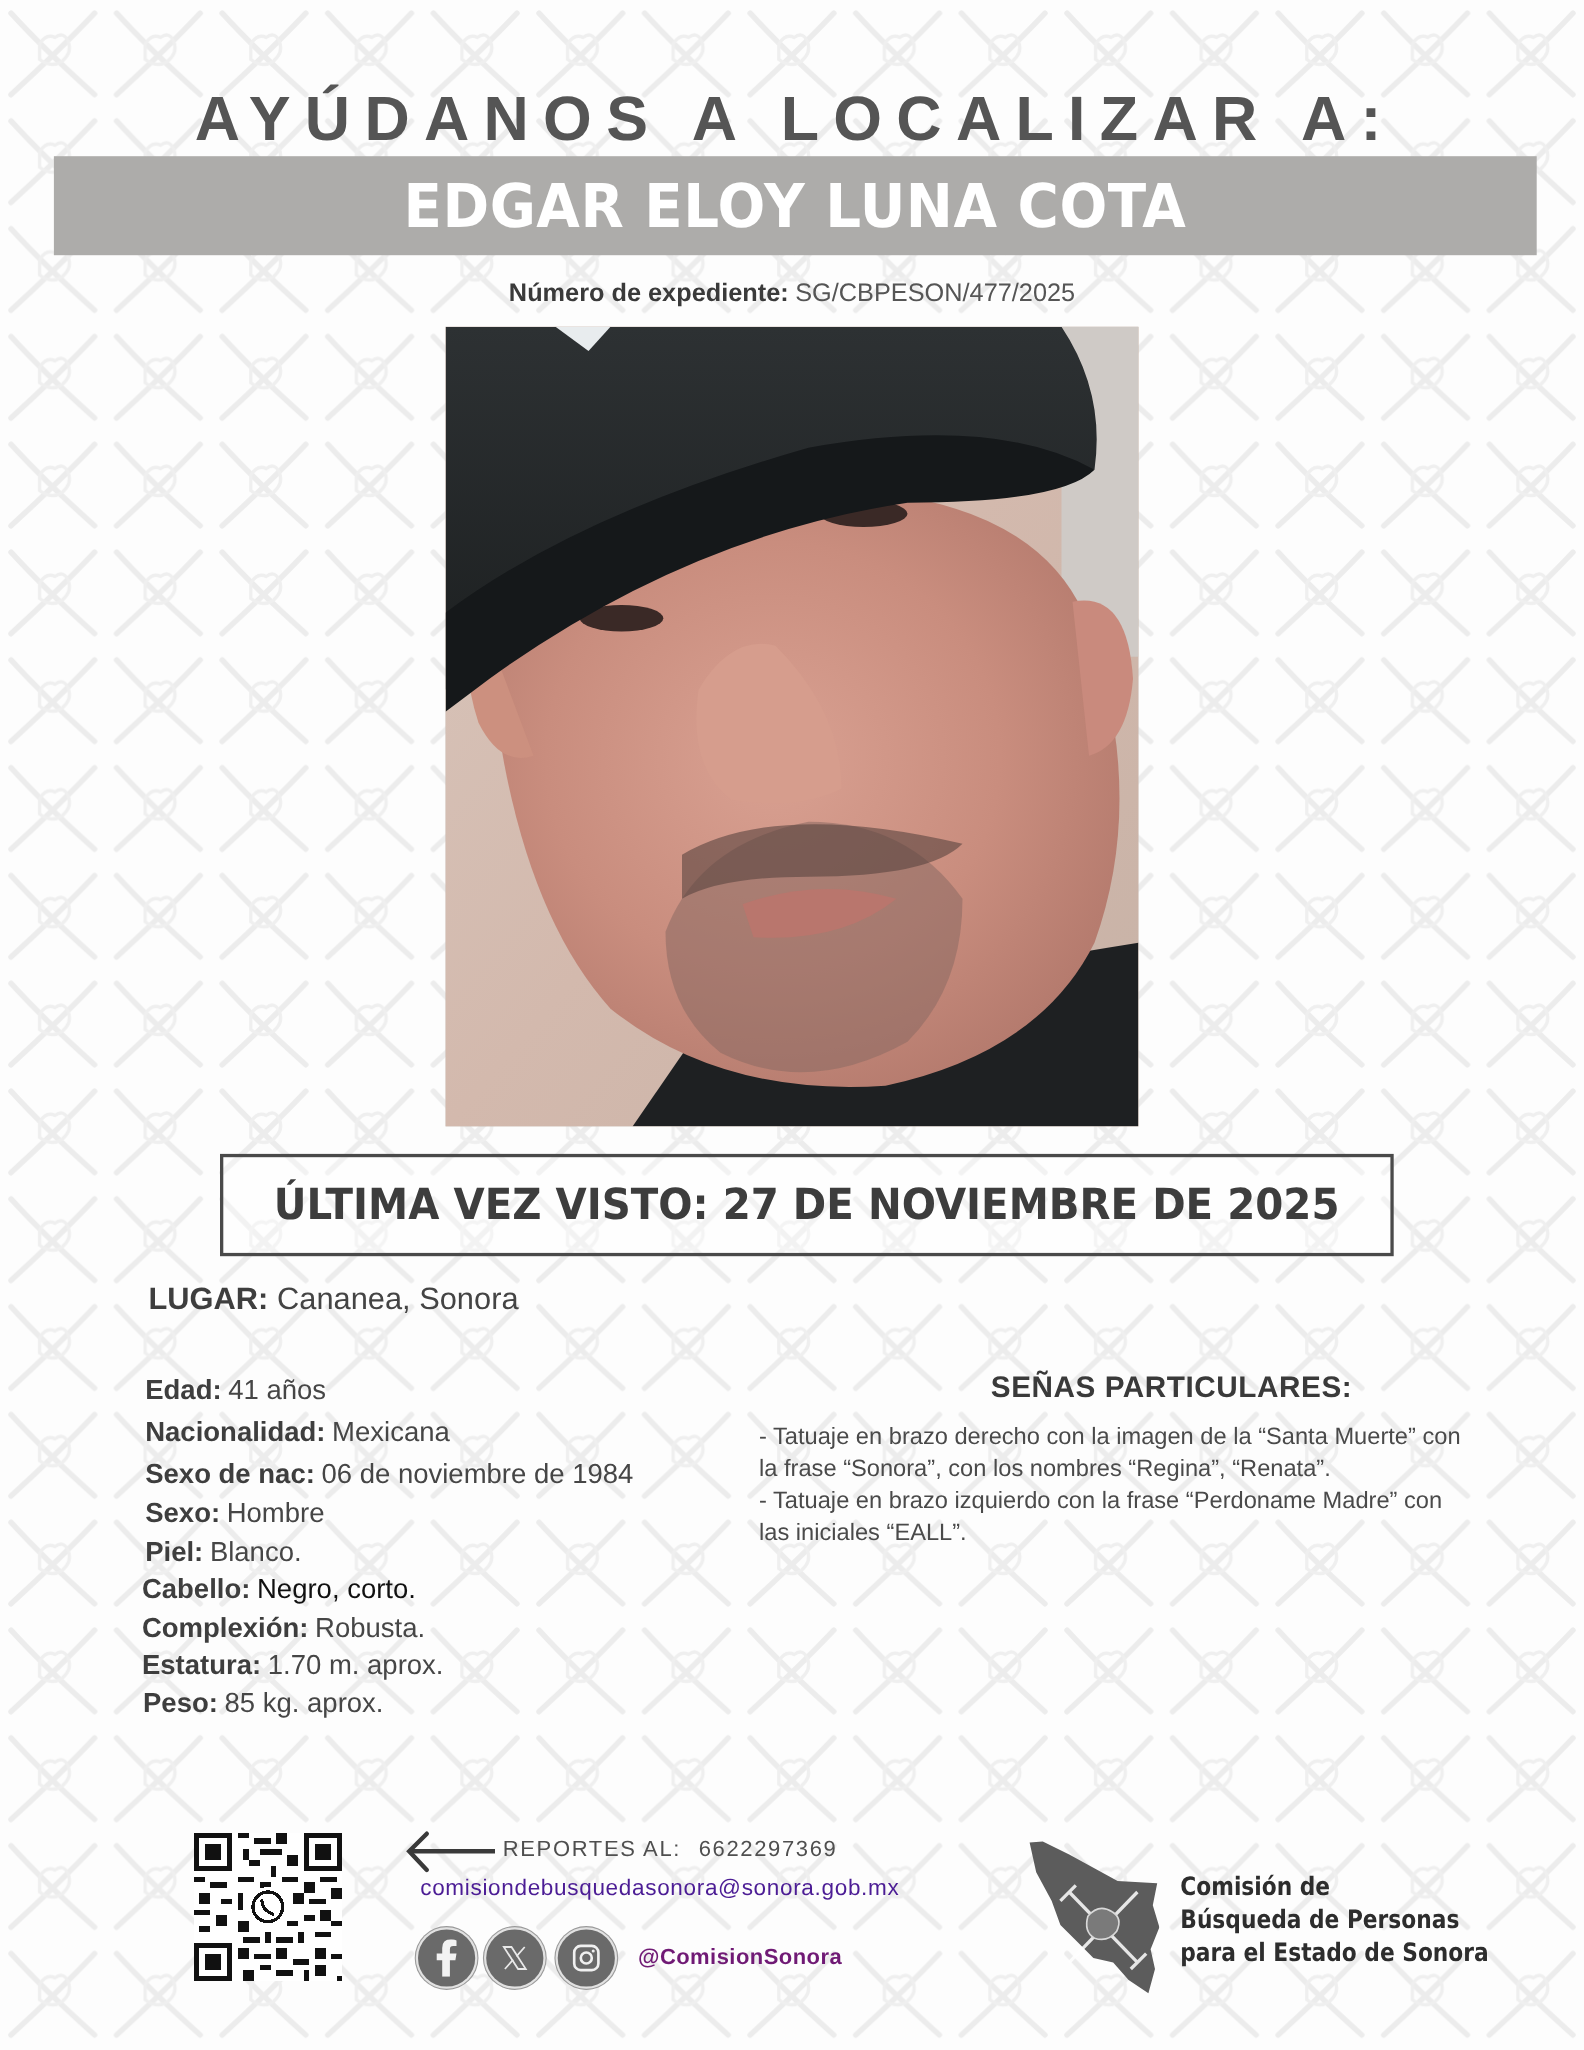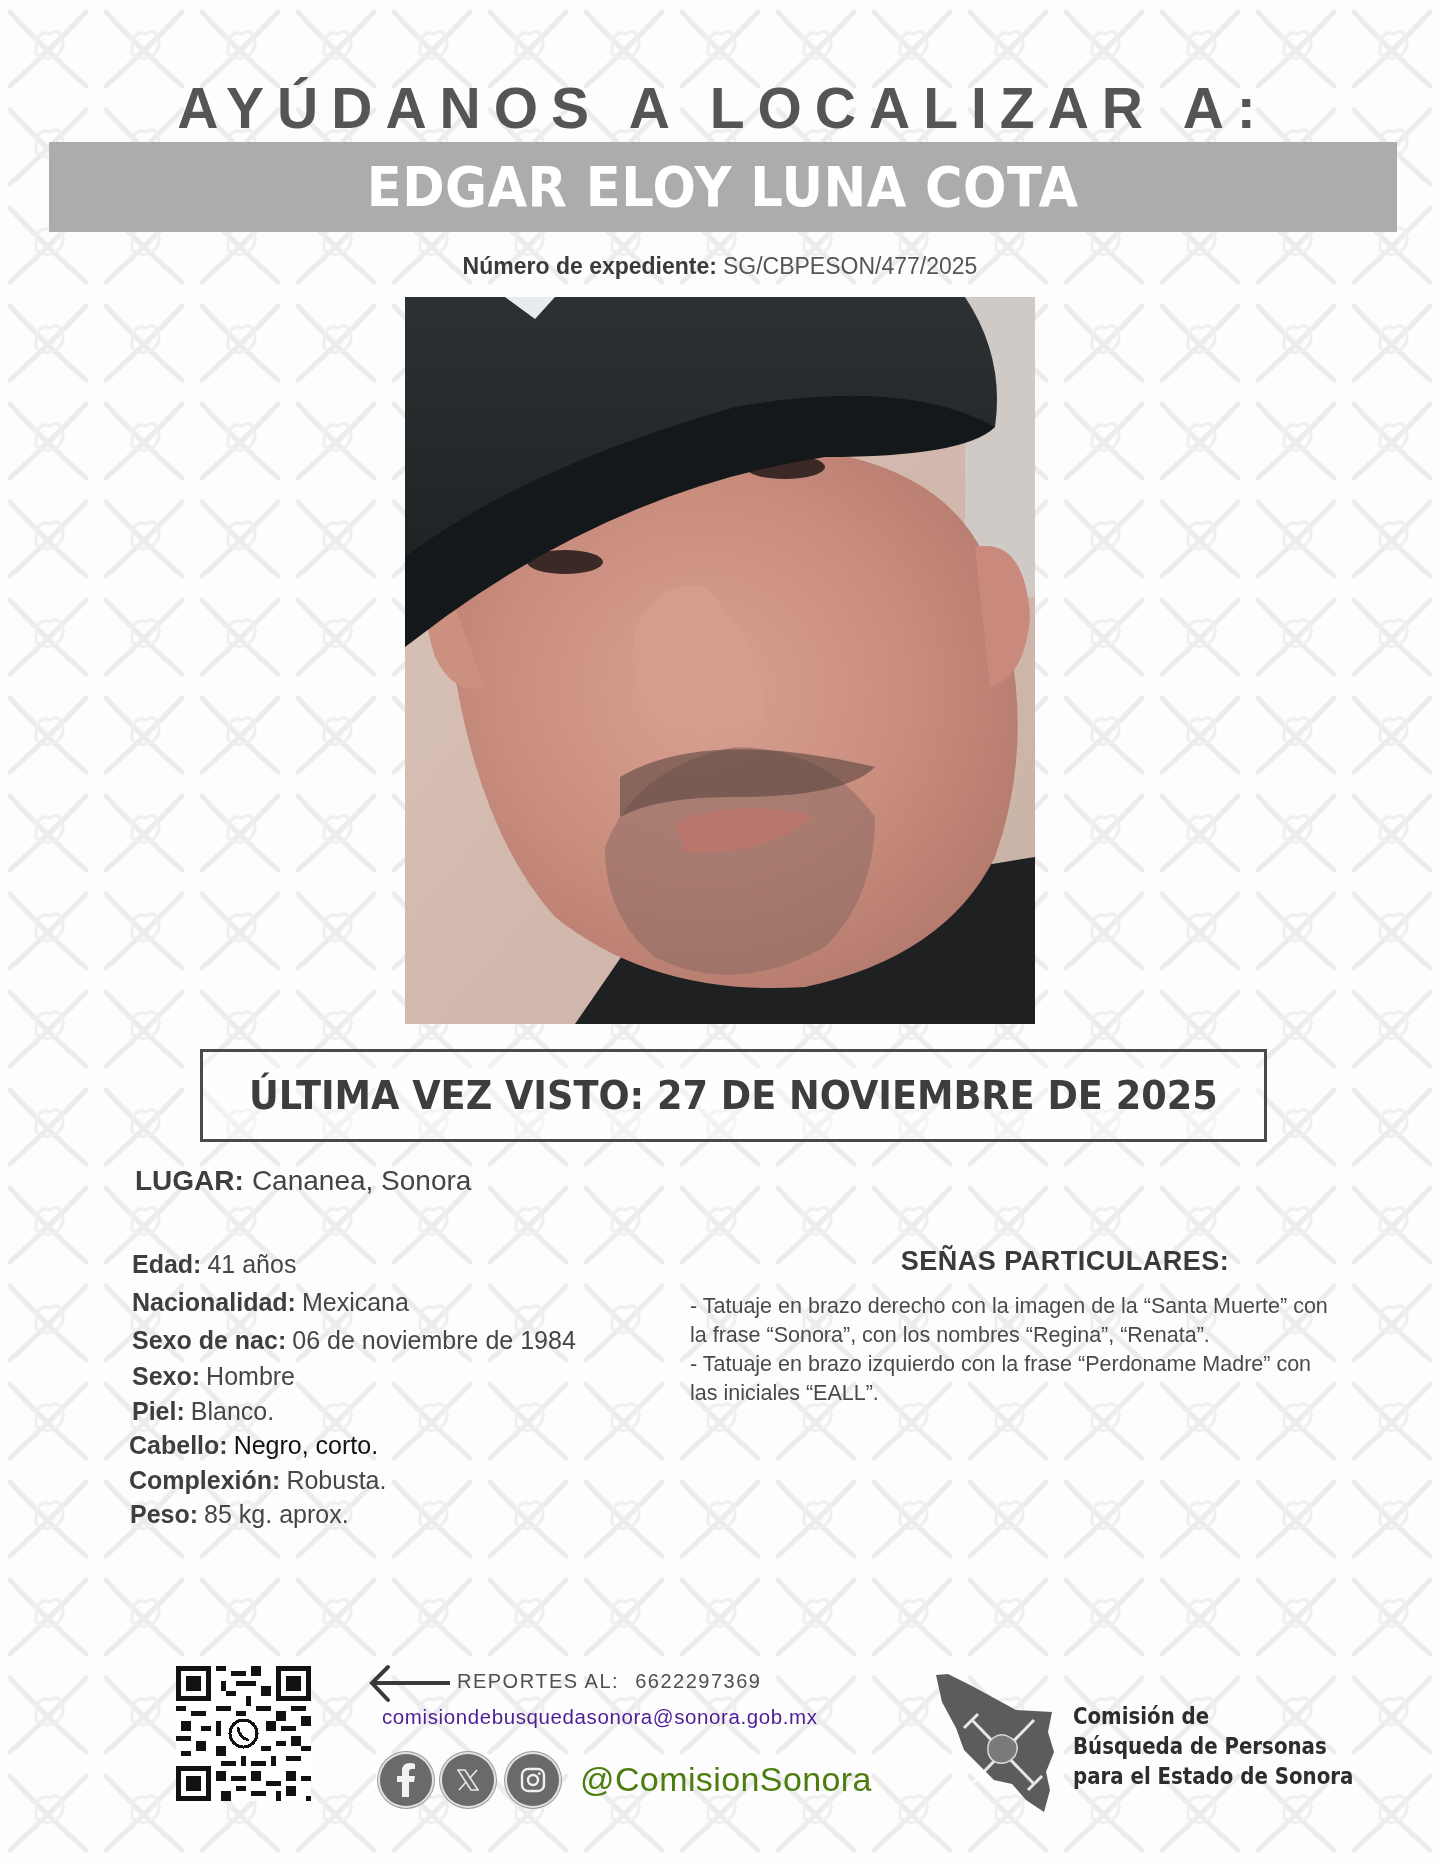--- a/index.html
+++ b/index.html
@@ -71,21 +71,21 @@
   
   .qr { left: 176px; top: 1665px; width: 135px; height: 137px; }
   .arrow { left: 368px; top: 1664px; width: 84px; height: 40px; }
   .reports { left: 457px; top: 1664px; font-size: 20px; line-height: 34px; color: #4f4f4f; letter-spacing: 1.5px; white-space: nowrap; }
   .reports .num { margin-left: 16px; }
   .email { left: 382px; top: 1703px; font-size: 20.5px; line-height: 28px; color: #4c1d95; letter-spacing: 0.6px; white-space: nowrap; }
   .social { position: absolute; z-index: 1; width: 52px; height: 52px; border-radius: 50%;
     background: #6a6a6a; box-shadow: 0 0 0 2px #e2e2e2, 0 0 0 3px #9a9a9a;
     display: flex; align-items: center; justify-content: center; top: 1754px; }
   .social svg { display: block; }
-  .handle { left: 580px; top: 1763px; font-size: 34px; line-height: 32px; color: #4d7c0f; letter-spacing: 0.4px; white-space: nowrap; }
+  .handle { left: 580px; top: 1763px; font-size: 20px; line-height: 32px; color: #701a75; letter-spacing: 0.4px; white-space: nowrap; font-weight: bold; }
 
   .logo-map { left: 934px; top: 1672px; width: 120px; height: 142px; }
   .logo-text { left: 1073px; top: 1701px; width: 300px; }
   .logo-text div {
     font-family: "DejaVu Sans", sans-serif; font-size: 23px; line-height: 30px;
     color: #2d2d2d; font-weight: bold; white-space: nowrap;
     transform: scaleX(0.86); transform-origin: left center;
   }
 </style>
 </head>
@@ -170,20 +170,21 @@
 </div>
 
 <div class="abs details">
   <div class="drow" style="line-height:37px"><b>Edad:</b><span class="v">41 años</span></div>
   <div class="drow" style="line-height:38px"><b>Nacionalidad:</b><span class="v">Mexicana</span></div>
   <div class="drow" style="line-height:38px"><b>Sexo de nac:</b><span class="v">06 de noviembre de 1984</span></div>
   <div class="drow" style="line-height:35px"><b>Sexo:</b><span class="v">Hombre</span></div>
   <div class="drow" style="line-height:34px"><b>Piel:</b><span class="v">Blanco.</span></div>
   <div class="drow dark" style="line-height:35px;margin-left:-3px"><b>Cabello:</b><span class="v">Negro, corto.</span></div>
   <div class="drow" style="line-height:34px;margin-left:-3px"><b>Complexión:</b><span class="v">Robusta.</span></div>
+  <div class="drow" style="line-height:34px;margin-left:-3px"><b>Estatura:</b><span class="v">1.70 m. aprox.</span></div>
   <div class="drow" style="line-height:34px;margin-left:-2px"><b>Peso:</b><span class="v">85 kg. aprox.</span></div>
 </div>
 
 <div class="abs senas">
   <h3>SEÑAS PARTICULARES:</h3>
   <p>- Tatuaje en brazo derecho con la imagen de la “Santa Muerte” con</p>
   <p>la frase “Sonora”, con los nombres “Regina”, “Renata”.</p>
   <p>- Tatuaje en brazo izquierdo con la frase “Perdoname Madre” con</p>
   <p>las iniciales “EALL”.</p>
 </div>

